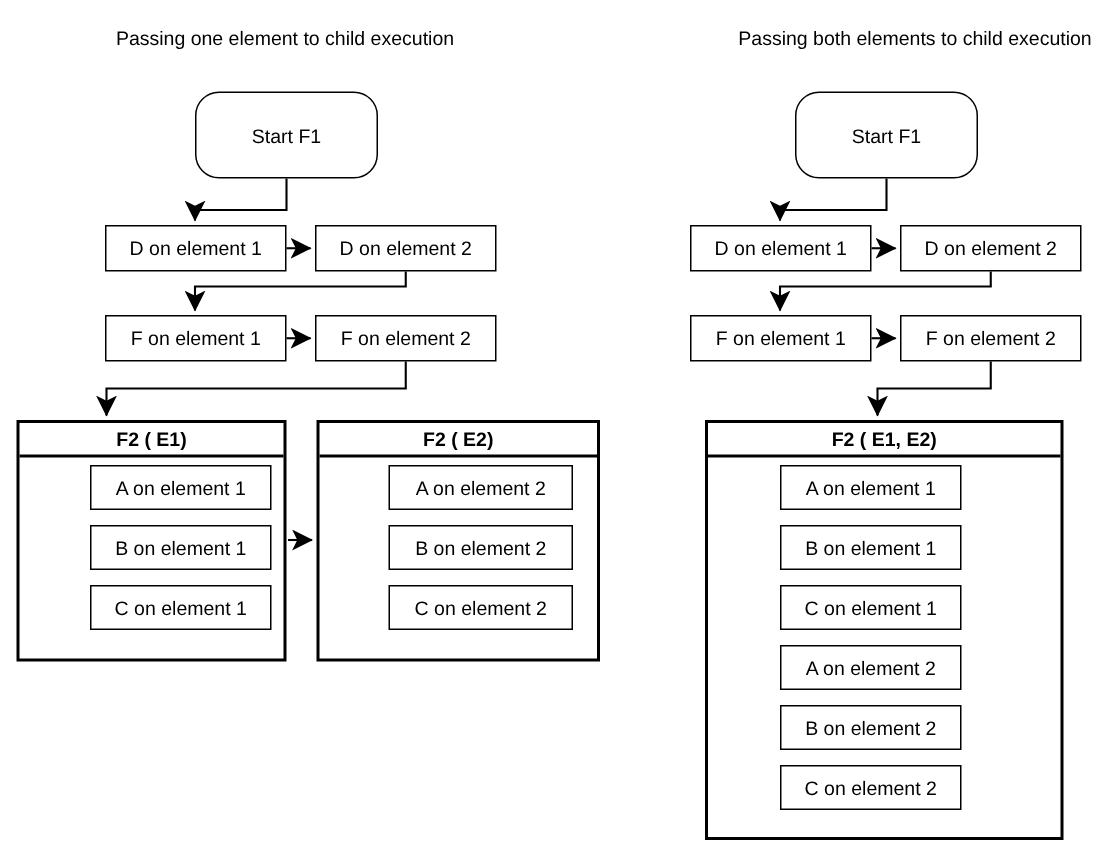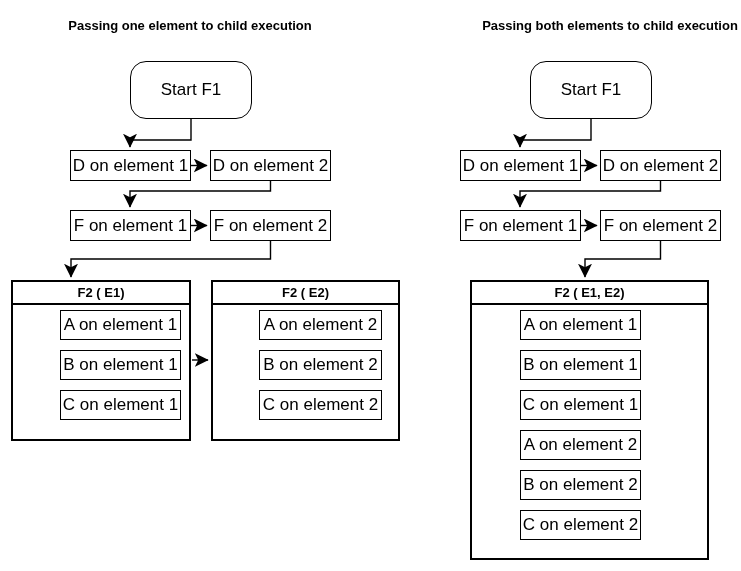--- a/index.html
+++ b/index.html
@@ -11,30 +11,29 @@
     font-family: "Liberation Sans", sans-serif;
     color: #000000;
     overflow: hidden;
   }
   .diagram-title {
     position: absolute;
     width: 300px;
     text-align: center;
     font-size: 13px;
     line-height: 15px;
-    font-weight: bold;
   }
   .node {
     position: absolute;
     background: #ffffff;
     border: 1px solid #000000;
     display: flex;
     align-items: center;
     justify-content: center;
-    font-size: 17px;
+    font-size: 13px;
     text-align: right;
     box-sizing: border-box;
   }
   .start-node { border-radius: 16px; }
   .container-box {
     position: absolute;
     background: #ffffff;
     border: 2px solid #000000;
     box-sizing: border-box;
   }

